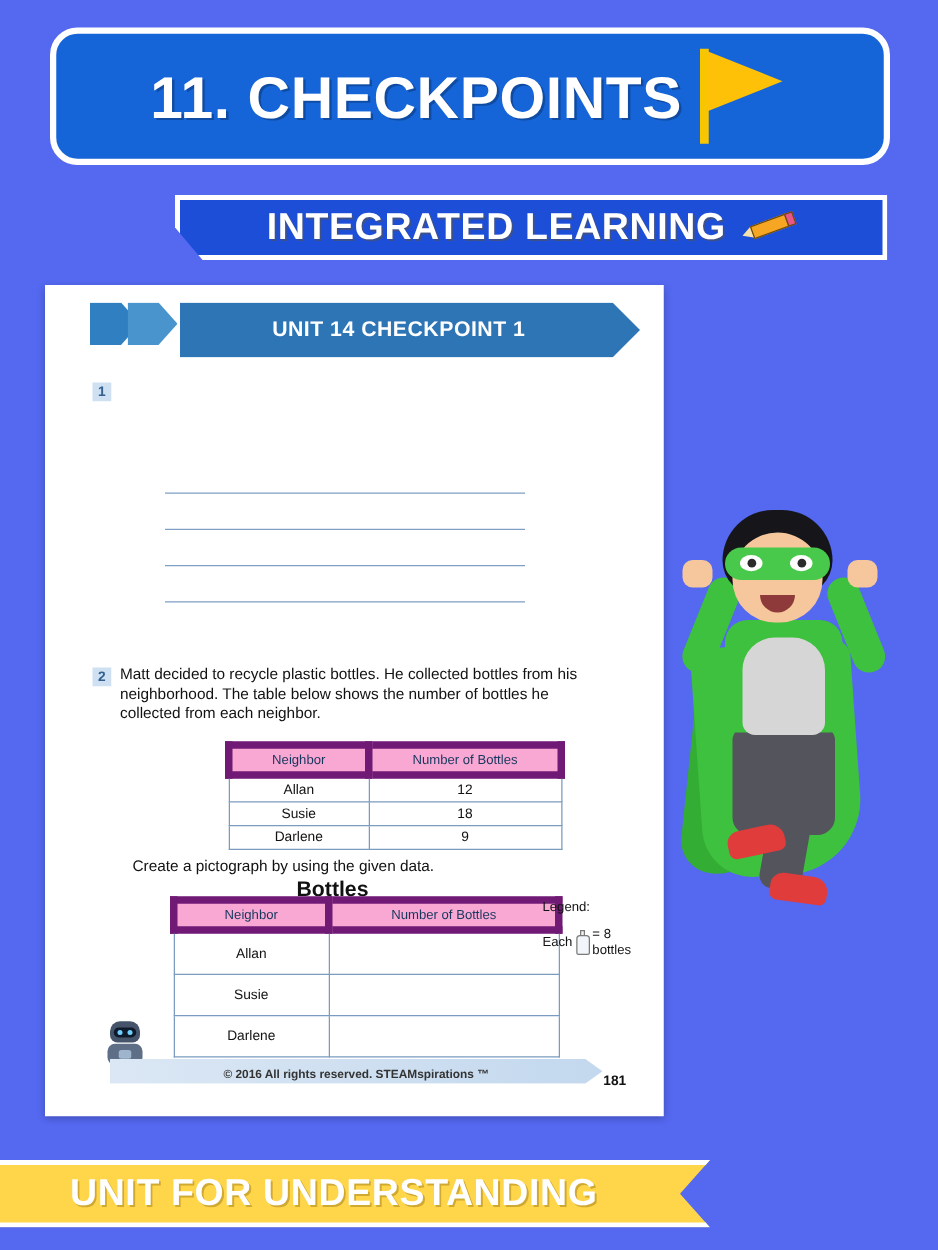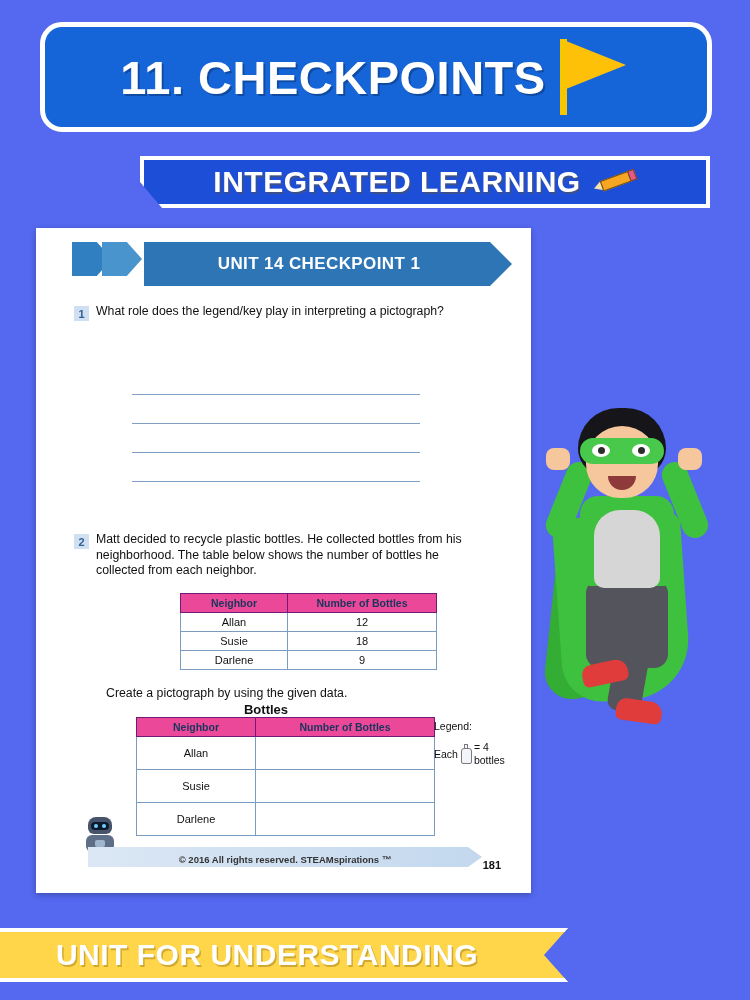--- a/index.html
+++ b/index.html
@@ -202,25 +202,25 @@
     height: 28px;
     border-bottom: 1px solid #7f9fc4;
   }
 
   table.grid {
     position: absolute;
     border-collapse: collapse;
     font-size: 11px;
   }
   table.grid th {
-    background: #ec4899;
+    background: #f9a8d4;
     color: #17365d;
     font-size: 10.5px;
-    font-weight: bold;
-    border: 1px solid #701a75;
+    font-weight: normal;
+    border: 6px solid #701a75;
     padding: 3px 4px;
     text-align: center;
   }
   table.grid td {
     border: 1px solid #7a9cc0;
     padding: 3px 4px;
     text-align: center;
     color: #111111;
     font-size: 11px;
   }
@@ -235,21 +235,21 @@
     top: 458px;
     font-size: 12.3px;
     color: #111111;
   }
   .pictograph-title {
     position: absolute;
     left: 70px;
     top: 474px;
     width: 320px;
     text-align: center;
-    font-size: 13px;
+    font-size: 17px;
     font-weight: bold;
     color: #111111;
   }
 
   .picto-table { left: 100px; top: 489px; }
   .picto-table th.c-name, .picto-table td.c-name { width: 110px; }
   .picto-table th.c-val, .picto-table td.c-val { width: 170px; }
   .picto-table td { height: 26px; }
 
   .legend {
@@ -481,21 +481,20 @@
 
   <div class="unit-header">
     <div class="chev c1"></div>
     <div class="chev c2"></div>
     <div class="bar">
       <span>UNIT 14 CHECKPOINT 1</span>
     </div>
   </div>
 
   <div class="qnum" style="left:38px; top:78px;">1</div>
-  <div class="qtext" style="left:60px; top:76px; width:380px;">What role does the legend/key play in interpreting a pictograph?</div>
 
   <div class="answer-lines">
     <div class="ln"></div>
     <div class="ln"></div>
     <div class="ln"></div>
     <div class="ln"></div>
   </div>
 
   <div class="qnum" style="left:38px; top:306px;">2</div>
   <div class="qtext" style="left:60px; top:304px; width:390px;">Matt decided to recycle plastic bottles. He collected bottles from his neighborhood. The table below shows the number of bottles he collected from each neighbor.</div>
@@ -550,21 +549,21 @@
   </table>
 
   <div class="legend">
     <div>Legend:</div>
     <div class="legend-row">
       <span>Each</span>
       <span class="bottle-icon">
         <span class="neck"></span>
         <span class="body"></span>
       </span>
-      <span>= 4 bottles</span>
+      <span>= 8 bottles</span>
     </div>
   </div>
 
   <div class="robot">
     <div class="head"></div>
     <div class="visor"></div>
     <div class="eye l"></div>
     <div class="eye r"></div>
     <div class="body"></div>
     <div class="chest"></div>

